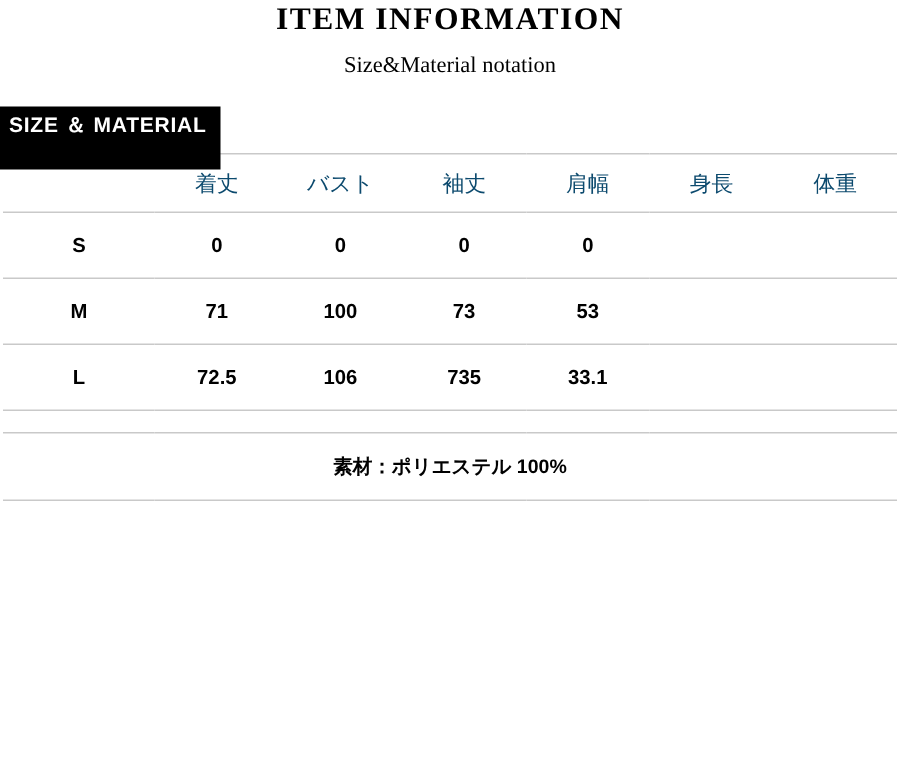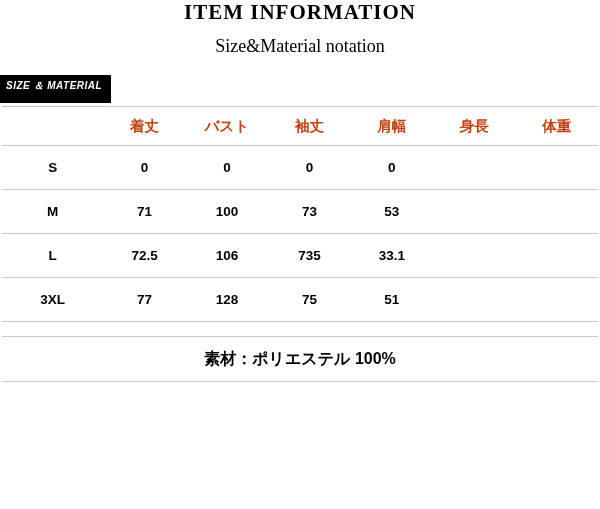--- a/index.html
+++ b/index.html
@@ -25,42 +25,41 @@
     font-family: "Liberation Serif", "DejaVu Serif", serif;
     font-weight: bold;
     font-size: 21px;
     letter-spacing: 1px;
     padding-top: 0;
     color: #000000;
   }
   .subtitle {
     text-align: center;
     font-family: "Liberation Serif", "DejaVu Serif", serif;
-    font-size: 18px;
+    font-size: 15px;
     padding-top: 11px;
     color: #000000;
   }
   .tag-row {
     margin-top: 18px;
     height: 22px;
     position: relative;
   }
   .tag {
     display: inline-block;
     background: #000000;
     color: #ffffff;
     font-family: "Liberation Sans", sans-serif;
     font-weight: bold;
-    font-size: 10px;
+    font-size: 14px;
     letter-spacing: 0.5px;
-    padding: 4px 9px 10px 6px;
+    padding: 4px 9px 20px 6px;
     position: absolute;
     left: 0;
     top: 0;
-    font-style: italic;
   }
   .table-wrap {
     margin-top: 9px;
     padding: 0 2px;
   }
   table.size-table {
     width: 100%;
     border-collapse: collapse;
     table-layout: fixed;
   }
@@ -70,42 +69,42 @@
     text-align: center;
     vertical-align: middle;
     font-family: "Liberation Sans", sans-serif;
   }
   .col-label { width: 17%; }
   .col-data { width: 13.83%; }
 
   thead th {
     height: 36px;
     font-size: 14.5px;
-    font-weight: bold;
-    color: #c2410c;
+    font-weight: normal;
+    color: #0c4a6e;
     border-top: 1px solid #bdbdbd;
     border-bottom: 1px solid #c9c9c9;
   }
   thead th.blank-head {
     border-top: 1px solid #bdbdbd;
   }
   tbody td {
     height: 41px;
     font-size: 13.5px;
     color: #000000;
     font-weight: bold;
   }
   tbody td.label-col {
     background: #ffffff;
     padding: 0;
   }
   .footer-row td {
     height: 42px;
     font-family: "Liberation Sans", sans-serif;
-    font-size: 16px;
+    font-size: 13px;
     font-weight: bold;
     color: #000000;
     border-top: 1px solid #c9c9c9;
     border-bottom: 1px solid #c9c9c9;
   }
   .spacer-row td {
     height: 12px;
     border-top: 1px solid #c9c9c9;
     border-bottom: none;
   }
@@ -171,31 +170,20 @@
           <td class="label-col">
             <span class="chip">L</span>
           </td>
           <td>72.5</td>
           <td>106</td>
           <td>735</td>
           <td>33.1</td>
           <td></td>
           <td></td>
         </tr>
-        <tr>
-          <td class="label-col">
-            <span class="chip">3XL</span>
-          </td>
-          <td>77</td>
-          <td>128</td>
-          <td>75</td>
-          <td>51</td>
-          <td></td>
-          <td></td>
-        </tr>
         <tr class="spacer-row">
           <td colspan="7"></td>
         </tr>
         <tr class="footer-row">
           <td colspan="7">素材：ポリエステル 100%</td>
         </tr>
       </tbody>
     </table>
   </div>
 

